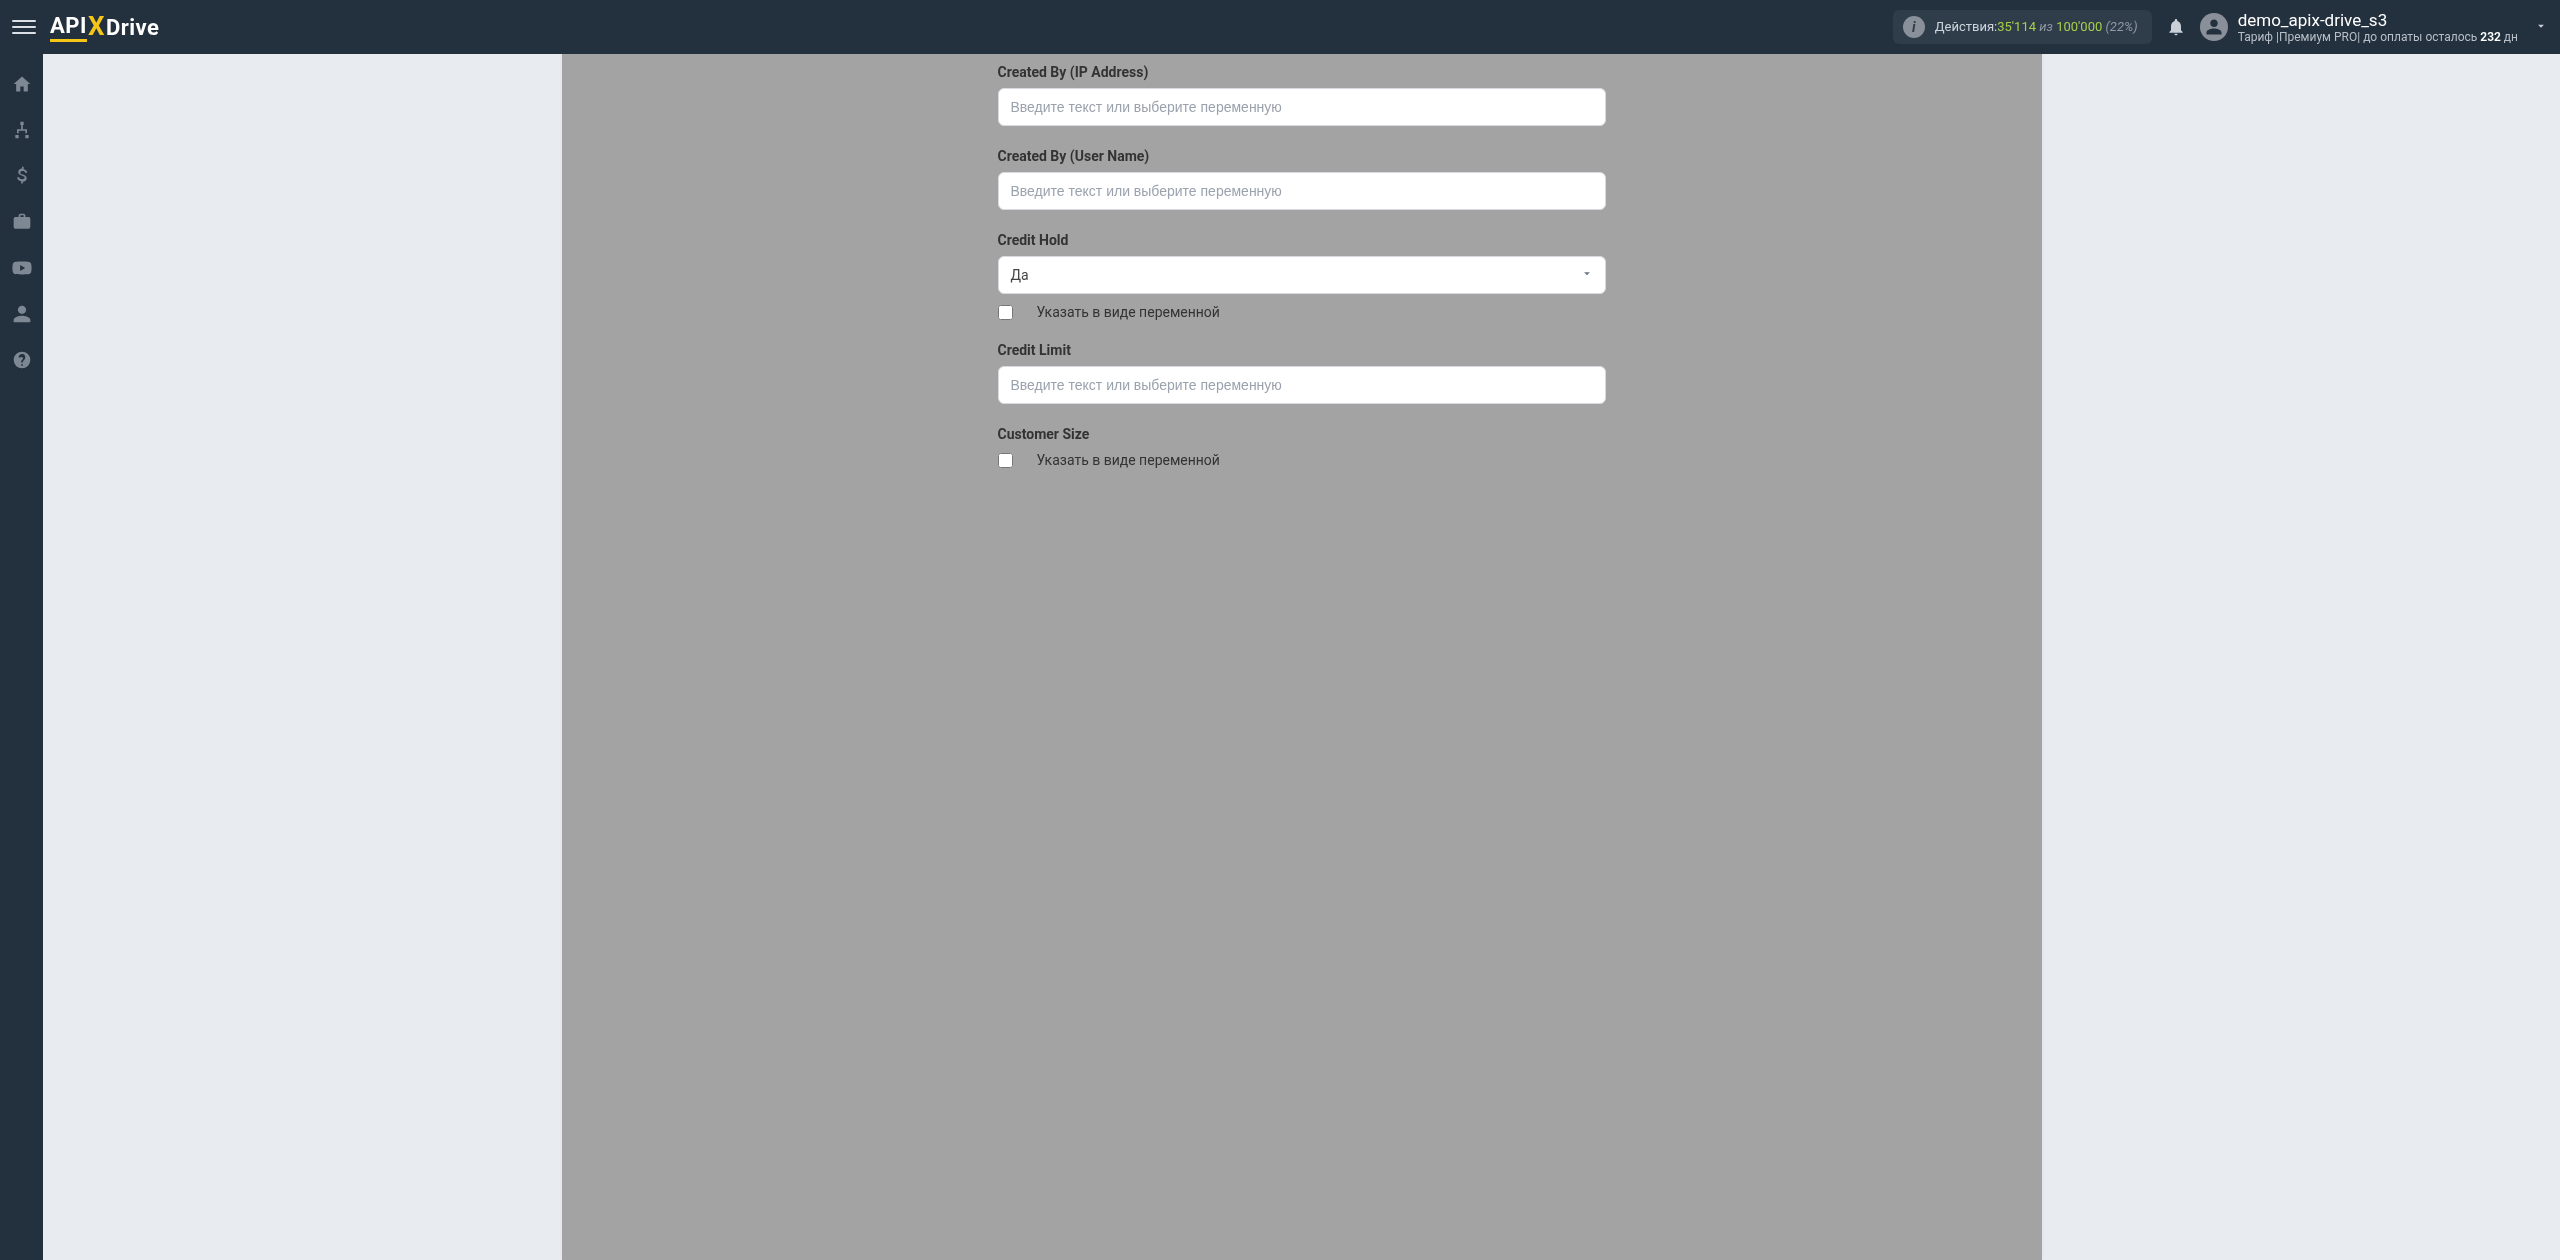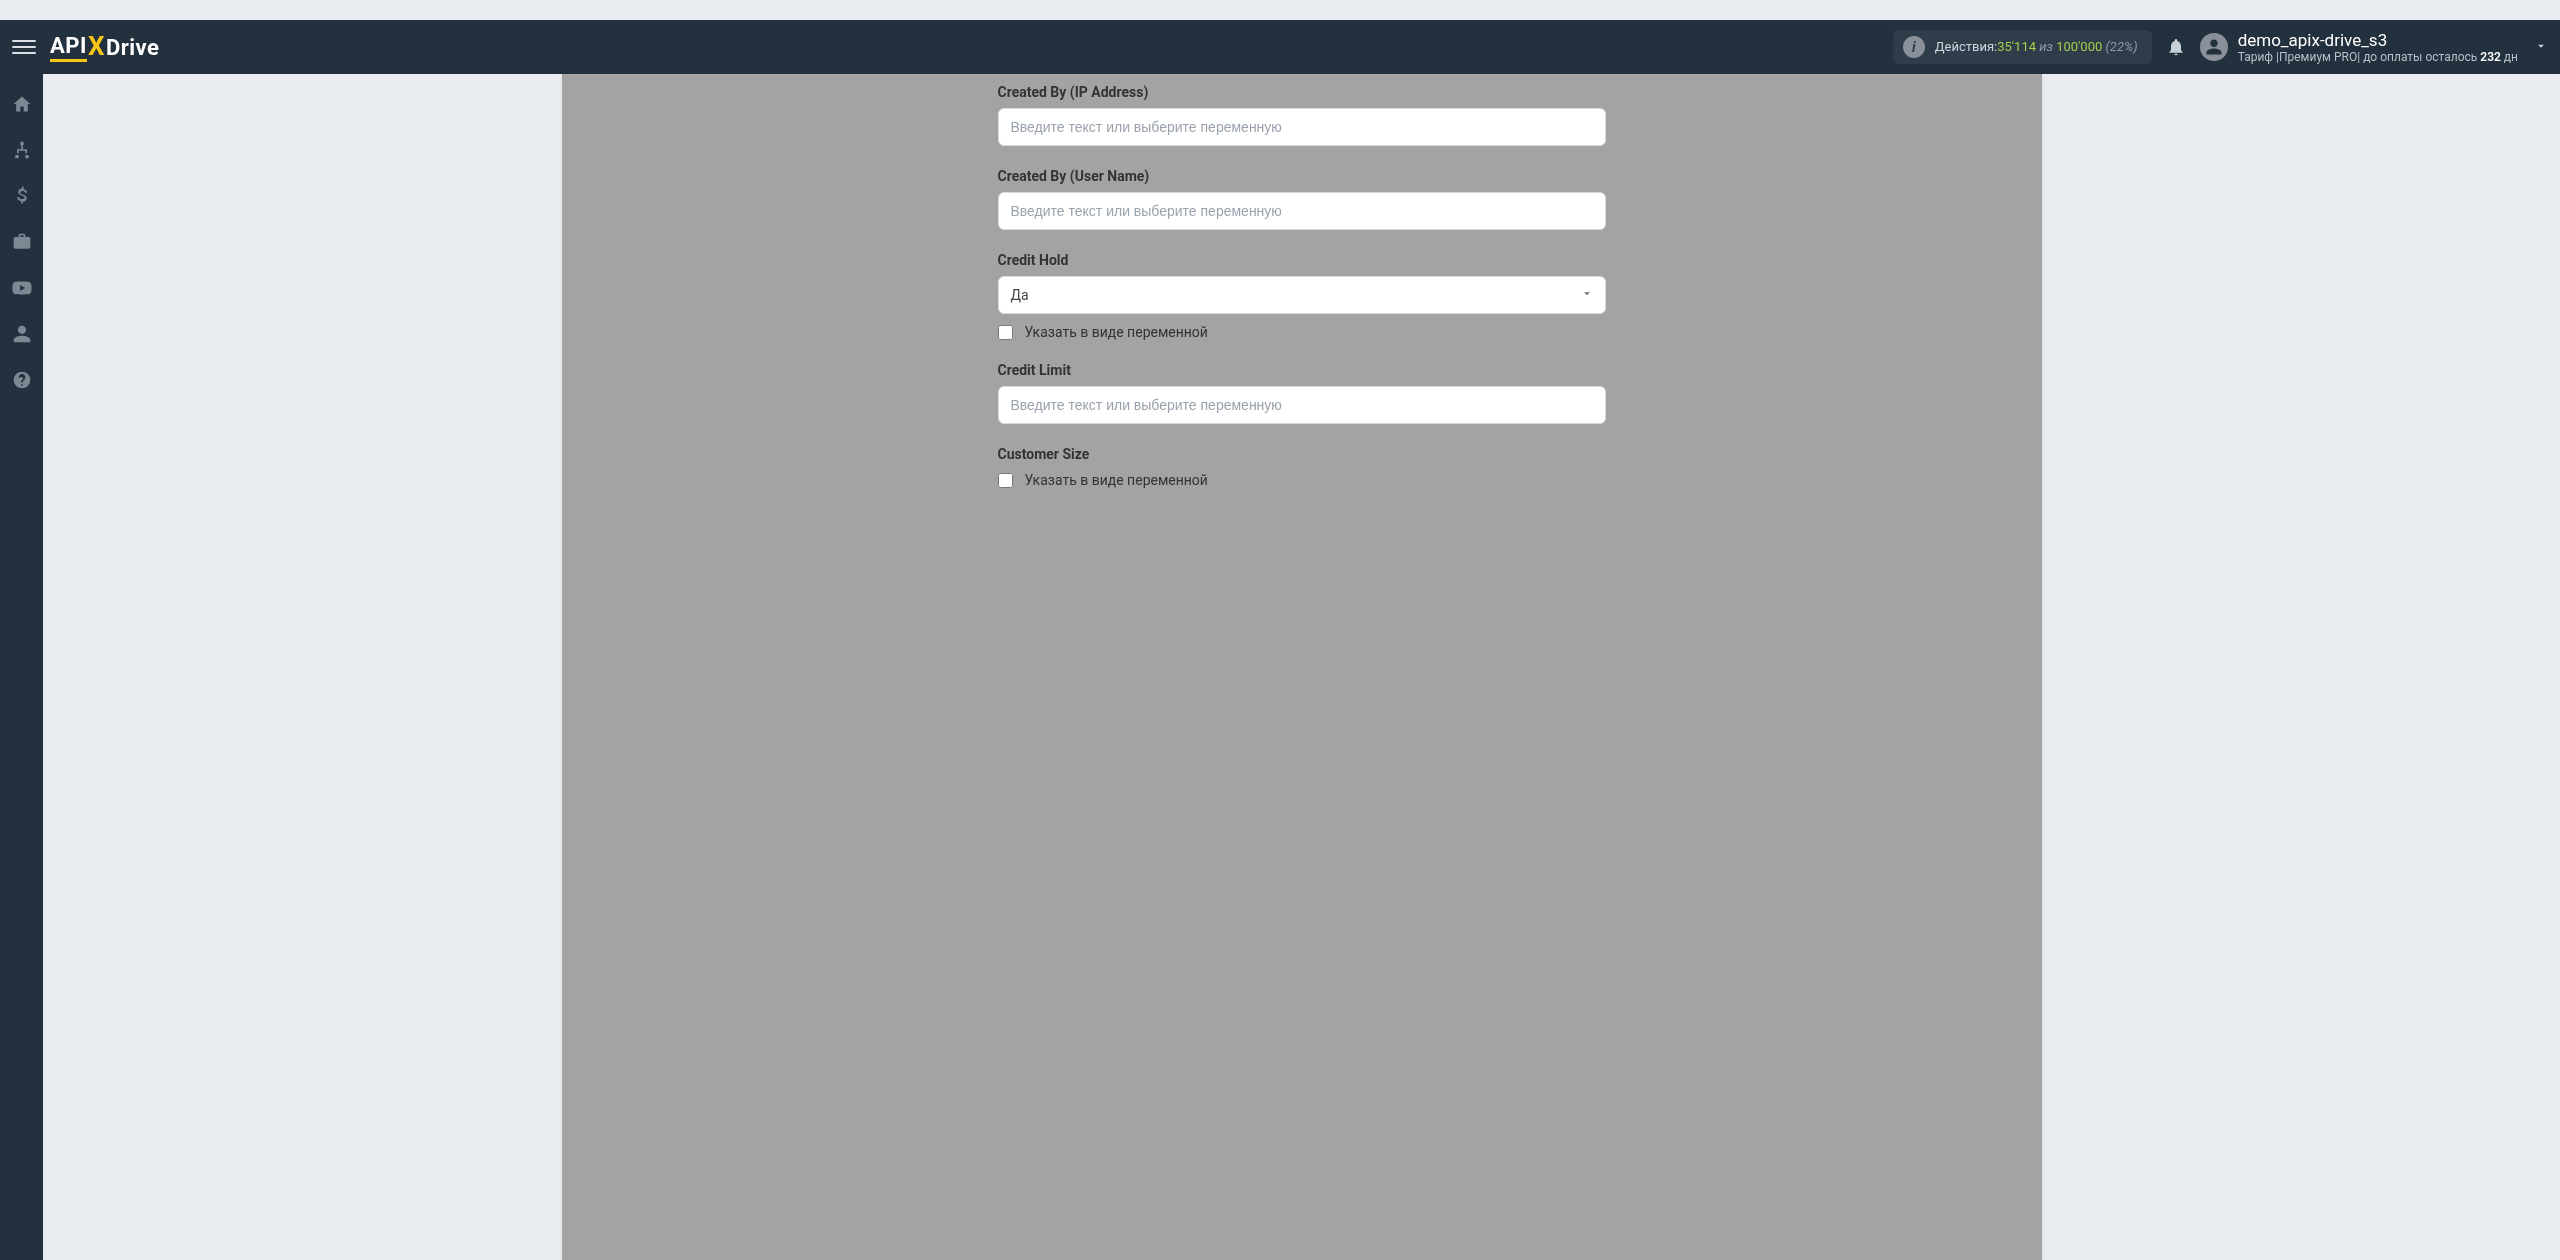--- a/index.html
+++ b/index.html
@@ -9,21 +9,20 @@
     font-size: 14px;
     color: #333;
   }
   .topbar {
     height: 54px;
     background: #23303d;
     display: flex;
     align-items: center;
     padding: 0 12px;
     position: relative;
-    margin-top: 20px;
   }
   .hamburger {
     width: 24px; height: 24px;
     display: flex; flex-direction: column; justify-content: center; gap: 4px;
     cursor: pointer;
     margin-right: 14px;
   }
   .hamburger span { height: 2px; background: #dbe0e6; border-radius: 1px; }
   .logo {
     display: flex; align-items: center;
@@ -124,21 +123,21 @@
     background:#fff;
     display:flex;align-items:center;
     cursor:pointer;
   }
   .select-wrap .chev {
     position:absolute; right:12px; top:50%; transform:translateY(-50%);
     pointer-events:none;
   }
   .select-wrap .chev svg { width:14px;height:14px;fill:#6b7580; }
   .check-row {
-    display:flex;align-items:center;gap:12px; margin-top:10px;
+    display:flex;align-items:center;gap:24px; margin-top:10px;
     font-size:14px;color:#333;
   }
   .check-row input[type=checkbox] {
     width:15px;height:15px;cursor:pointer;
   }
   .token-area {
     width:100%; min-height:186px;
     border:1px solid #d7dbe0; border-radius:6px;
     padding:10px; background:#fff;
     cursor:text;

